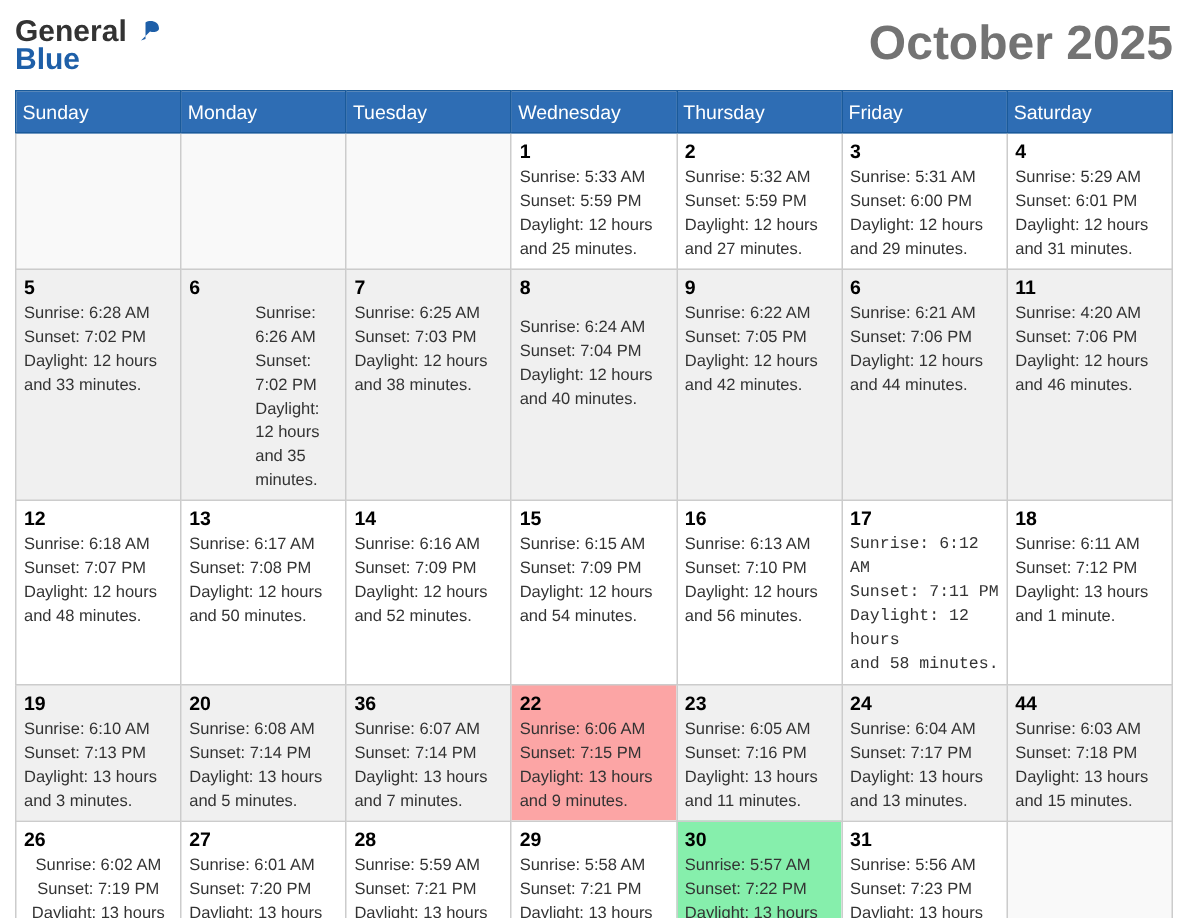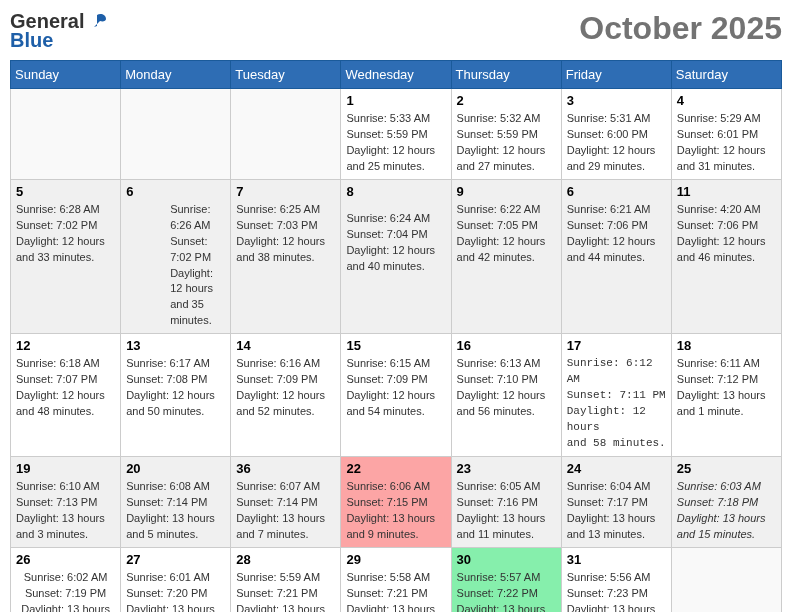--- a/index.html
+++ b/index.html
@@ -275,22 +275,22 @@
 and 11 minutes.</div>
         </td>
         <td style="background: rgb(240, 240, 240);">
           <div class="day-number">24</div>
           <div class="day-info" style="white-space: pre-line;">Sunrise: 6:04 AM
 Sunset: 7:17 PM
 Daylight: 13 hours
 and 13 minutes.</div>
         </td>
         <td style="background: rgb(240, 240, 240);">
-          <div class="day-number">25</div>
-          <div class="day-info" style="white-space: pre-line; font-style: italic;">Sunrise: 6:03 AM
+          <div class="day-number">44</div>
+          <div class="day-info" style="white-space: pre-line;">Sunrise: 6:03 AM
 Sunset: 7:18 PM
 Daylight: 13 hours
 and 15 minutes.</div>
         </td>
       </tr>
       <tr>
         <td style="background: rgb(255, 255, 255);">
           <div class="day-number">26</div>
           <div class="day-info" style="white-space: pre-line; text-align: center;">Sunrise: 6:02 AM
 Sunset: 7:19 PM

